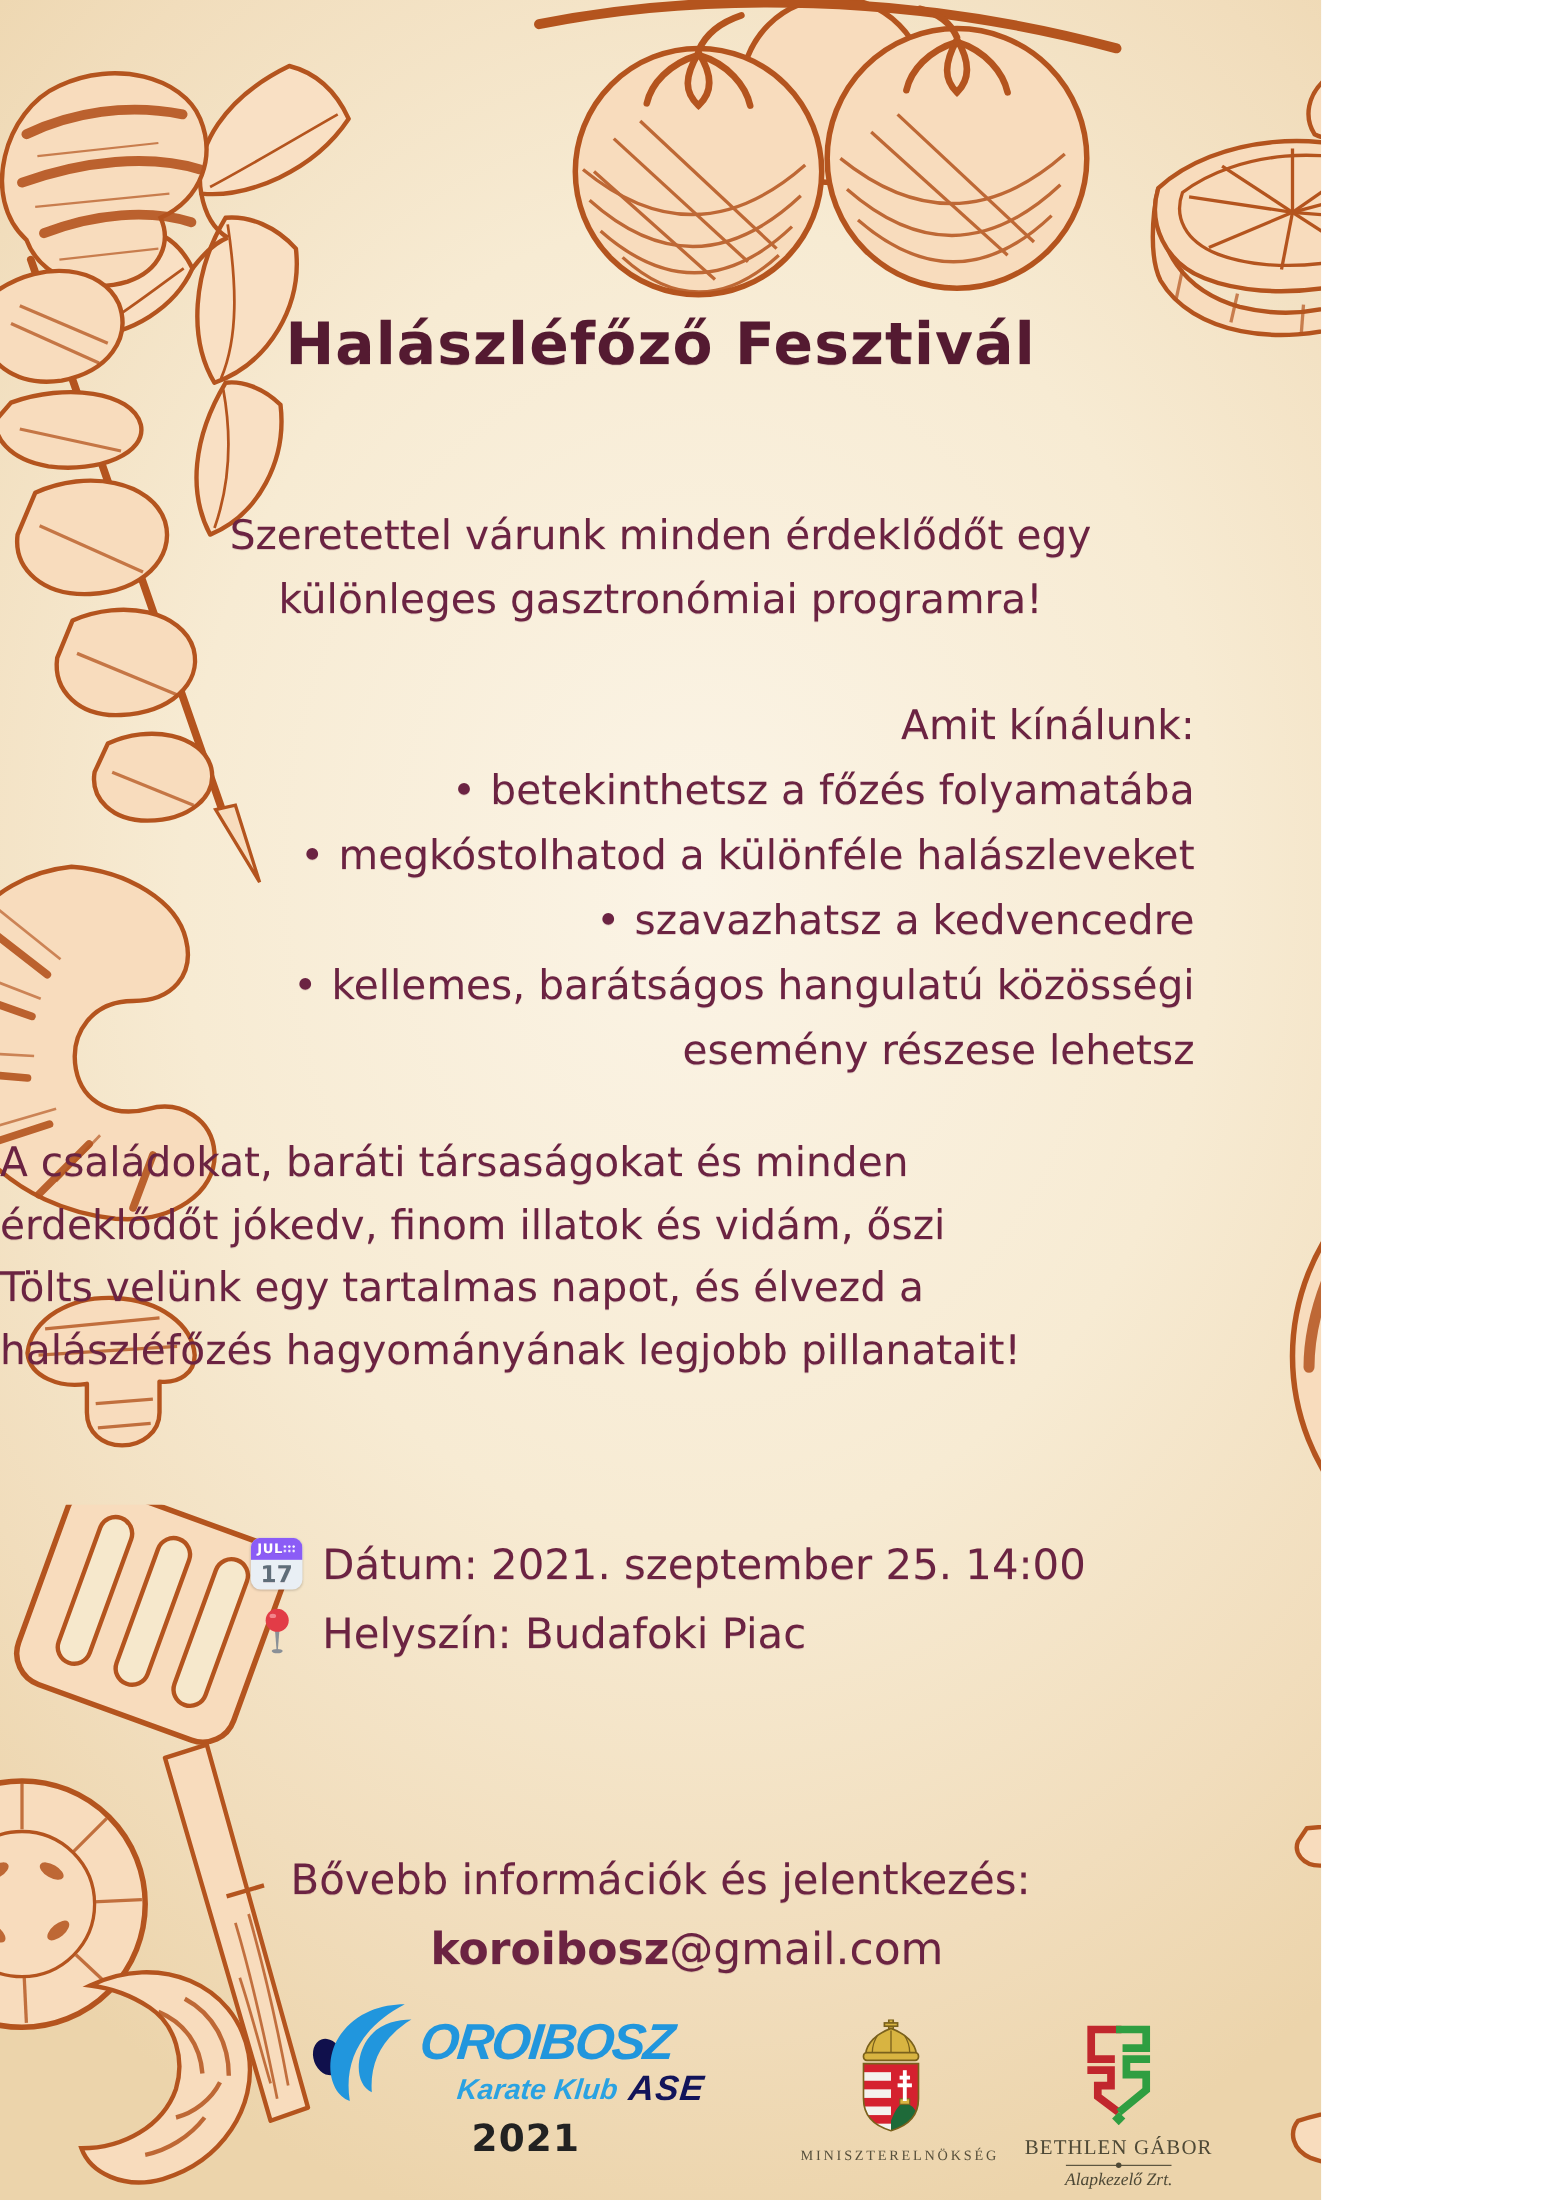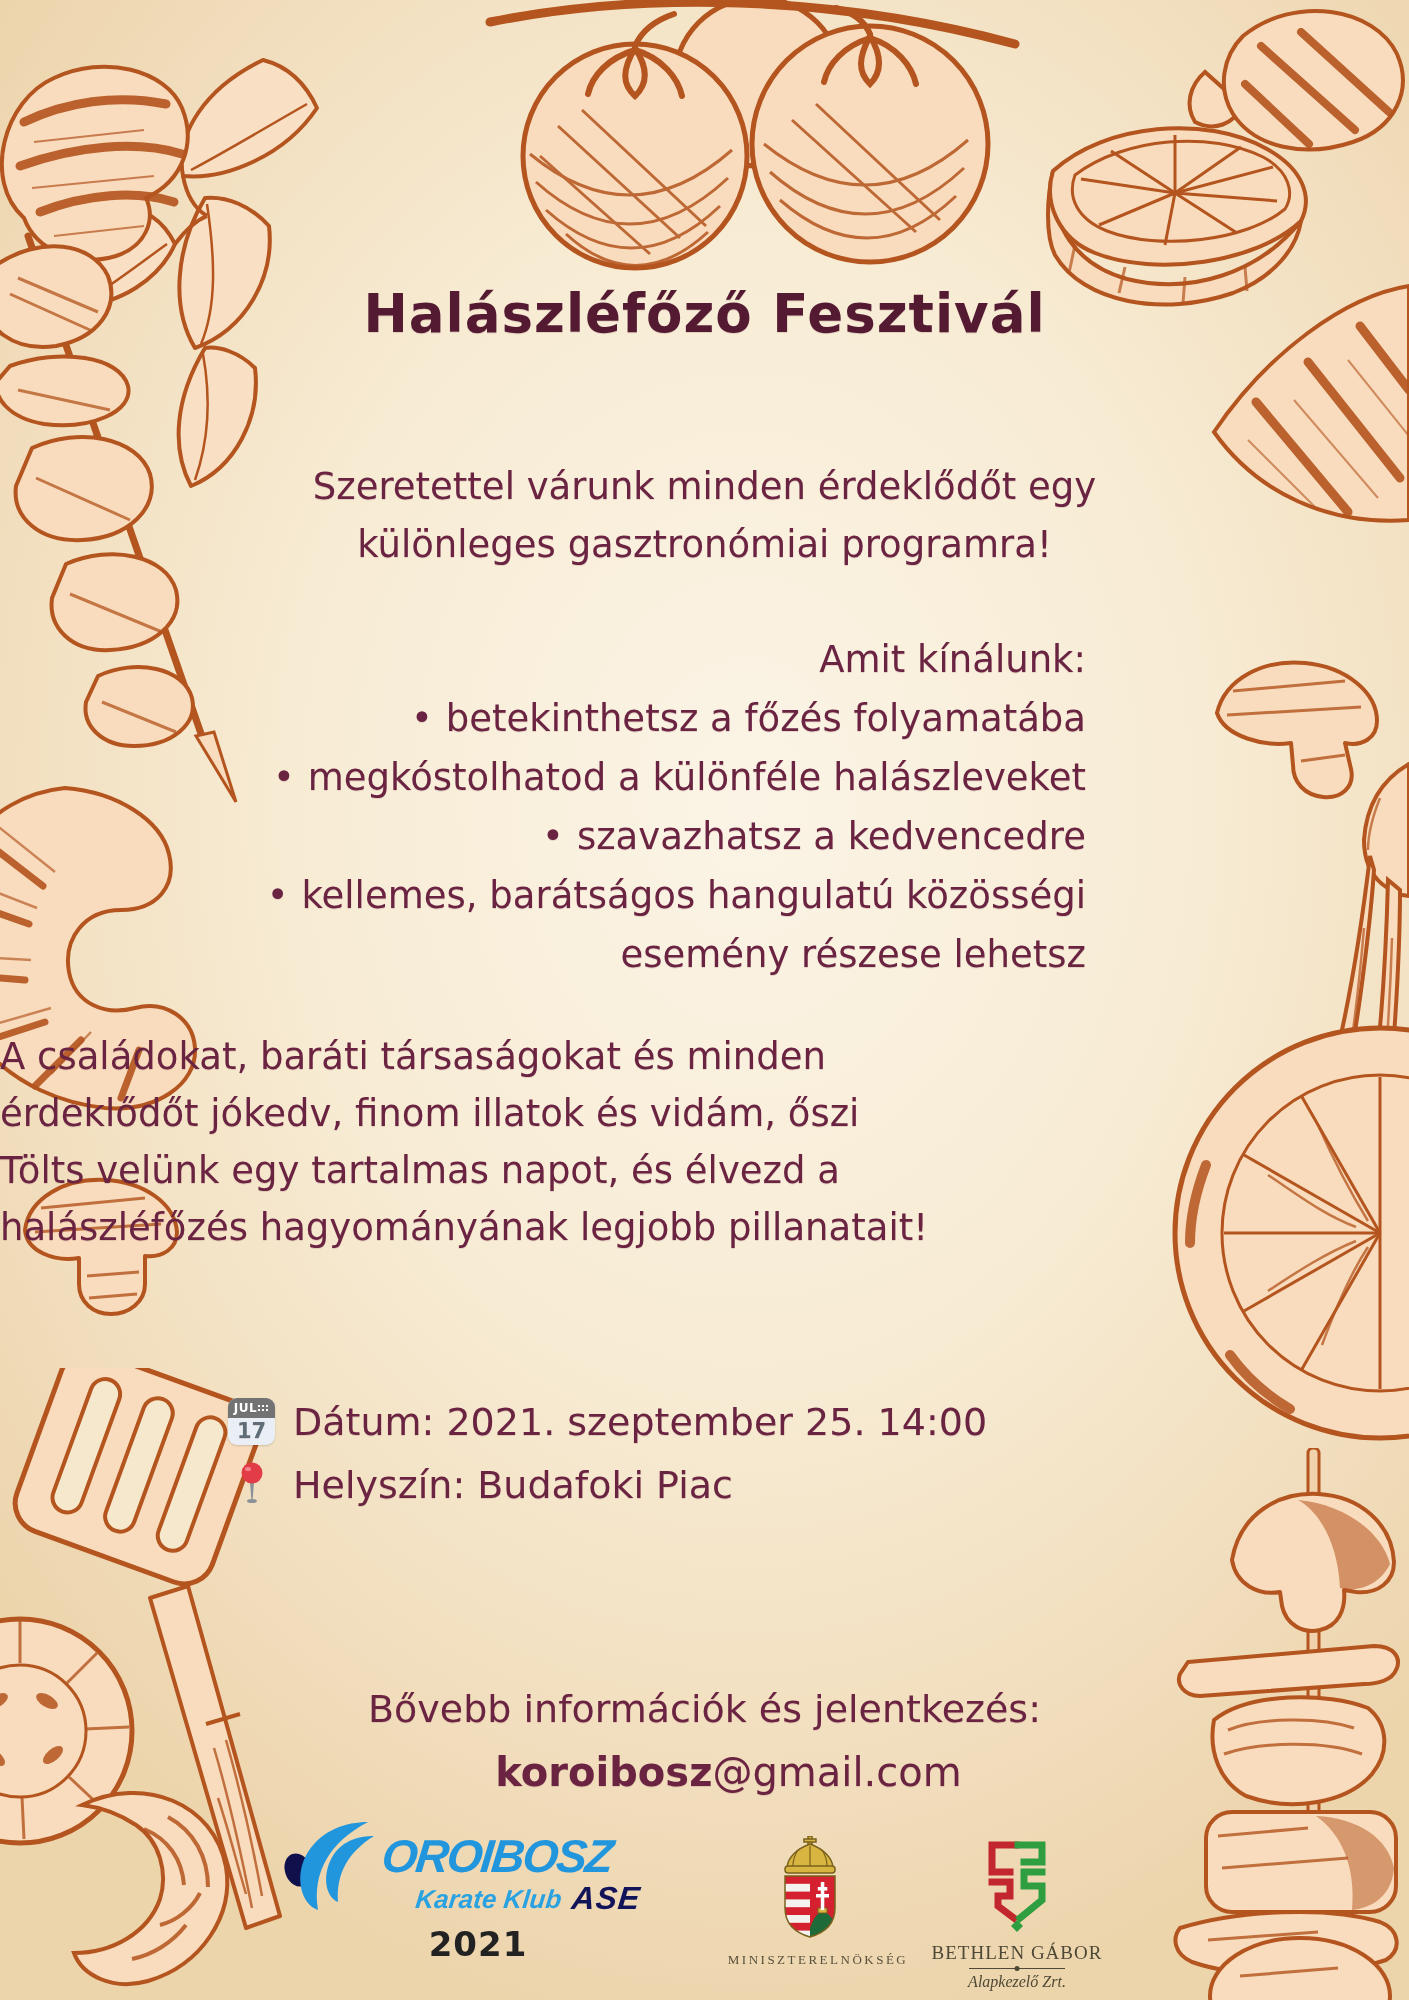--- a/index.html
+++ b/index.html
@@ -1,34 +1,34 @@
 <!DOCTYPE html>
 <html><head>
 <meta charset="utf-8">
 <style>
   html,body{margin:0;padding:0;}
   .poster{
-    position:relative;width:1409px;height:2000px;overflow:hidden;
+    position:relative;width:1201px;height:2000px;overflow:hidden;
     background:
       radial-gradient(ellipse 980px 1250px at 53% 40%, #fbf4e6 0%, #f7ebd3 48%, #f1ddbc 80%, #ecd4ab 100%);
     font-family:"DejaVu Sans","Liberation Sans",sans-serif;
   }
   .deco{position:absolute;pointer-events:none;}
   .txt{position:absolute;color:#6b2342;text-shadow:0 1px 0 rgba(110,50,60,.15);}
   .title{top:283px;left:0;right:0;text-align:center;font-size:53px;font-weight:700;
          color:#541a31;letter-spacing:1px;}
   .intro{top:458px;left:0;right:0;text-align:center;font-size:37px;line-height:58px;}
   .offer{top:630px;left:186px;width:900px;font-size:37px;line-height:59px;text-align:right;}
   .offer .bullet{margin-right:13px;}
   .invite{top:1028px;left:0;right:0;text-align:left;font-size:37px;line-height:57px;}
   .details{top:1390px;left:228px;font-size:38px;}
   .detail-row{display:flex;align-items:center;height:63px;gap:18px;}
   .cal{width:47px;height:47px;border-radius:9px;overflow:hidden;background:#e9eff5;
        box-shadow:0 1px 2px rgba(0,0,0,.15);flex:0 0 auto;}
-  .cal-top{height:20px;background:#737373;color:#fff;font-size:12px;font-weight:700;
+  .cal-top{height:20px;background:#8b5cf6;color:#fff;font-size:12px;font-weight:700;
            display:flex;align-items:center;justify-content:center;gap:0;letter-spacing:.5px;}
   .cal-dots{width:12px;height:8px;
     background:radial-gradient(circle,rgba(255,255,255,.95) 1px,transparent 1.2px);
     background-size:4px 4px;}
   .cal-day{font-size:21px;font-weight:700;color:#5f6d79;text-align:center;line-height:26px;}
   .pin-box{width:47px;display:flex;justify-content:center;flex:0 0 auto;}
   .contact{top:1678px;left:0;right:0;text-align:center;font-size:38px;line-height:63px;}
   .email{font-size:40px;padding-left:48px;}
   .email b{font-weight:700;}
   .footer-block{position:absolute;text-align:center;}

